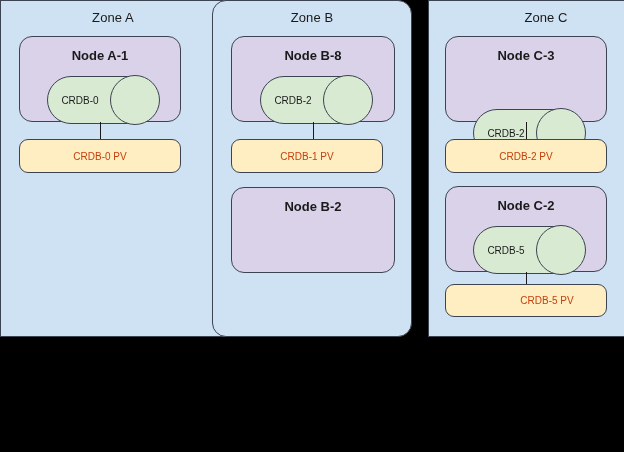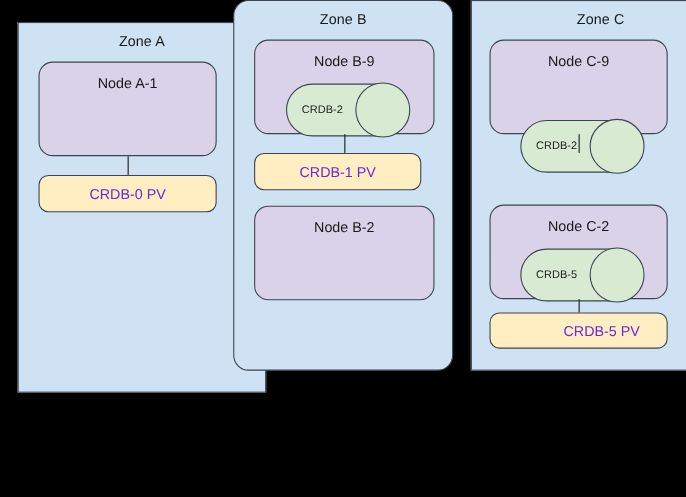--- a/index.html
+++ b/index.html
@@ -49,20 +49,21 @@
     box-sizing: border-box;
   }
   .node-label {
     position: absolute;
     top: 11px;
     left: 0;
     right: 0;
     text-align: center;
     font-size: 13px;
     color: #1a1a1a;
+    font-weight: bold;
   }
 
   
   .cyl {
     position: absolute;
     box-sizing: border-box;
   }
   .cyl-body {
     position: absolute;
     left: 0;
@@ -102,56 +103,61 @@
     position: absolute;
     background: #ffeec2;
     border: 1px solid #3d4451;
     border-radius: 9px;
     box-sizing: border-box;
     display: flex;
     align-items: center;
     justify-content: center;
   }
   .pv-label {
-    font-size: 13px;
-    color: #6d28d9;
+    font-size: 10px;
+    color: #c2410c;
   }
 
   
   .connector {
     position: absolute;
     width: 1px;
     background: #1a1a1a;
   }
 </style>
 </head>
 <body>
 
 <div id="canvas">
 
-  <div class="zone" style="left:16px; width:226px;margin-top:20px;">
+  <div class="zone" style="left:0px; width:226px;">
     <div class="zone-label">Zone A</div>
 
     <div class="node" style="left:18px; top:35px; width:162px; height:86px;">
       <div class="node-label">Node A-1</div>
     </div>
 
+    <div class="cyl" style="left:46px; top:75px; width:112px; height:48px;">
+      <div class="cyl-body"></div>
+      <div class="cyl-cap"></div>
+      <div class="cyl-label">CRDB-0</div>
+    </div>
 
     <div class="connector" style="left:99px; top:121px; height:17px;"></div>
 
     <div class="pv" style="left:18px; top:138px; width:162px; height:34px;">
       <span class="pv-label">CRDB-0 PV</span>
     </div>
   </div>
 
   <div class="zone" style="left:212px; width:200px;border-radius:14px;">
     <div class="zone-label">Zone B</div>
 
     <div class="node" style="left:18px; top:35px; width:164px; height:86px;">
-      <div class="node-label">Node B-9</div>
+      <div class="node-label">Node B-8</div>
     </div>
 
     <div class="cyl" style="left:47px; top:75px; width:112px; height:48px;">
       <div class="cyl-body"></div>
       <div class="cyl-cap"></div>
       <div class="cyl-label">CRDB-2</div>
     </div>
 
     <div class="connector" style="left:100px; top:121px; height:17px;"></div>
 
@@ -161,31 +167,34 @@
 
     <div class="node" style="left:18px; top:186px; width:164px; height:86px;">
       <div class="node-label">Node B-2</div>
     </div>
   </div>
 
   <div class="zone" style="left:428px; width:236px;">
     <div class="zone-label">Zone C</div>
 
     <div class="node" style="left:16px; top:35px; width:162px; height:86px;">
-      <div class="node-label">Node C-9</div>
+      <div class="node-label">Node C-3</div>
     </div>
 
     <div class="cyl" style="left:44px; top:75px; width:112px; height:48px;margin-top:33px;">
       <div class="cyl-body"></div>
       <div class="cyl-cap"></div>
       <div class="cyl-label">CRDB-2</div>
     </div>
 
     <div class="connector" style="left:97px; top:121px; height:17px;"></div>
 
+    <div class="pv" style="left:16px; top:138px; width:162px; height:34px;">
+      <span class="pv-label">CRDB-2 PV</span>
+    </div>
 
     <div class="node" style="left:16px; top:185px; width:162px; height:86px;">
       <div class="node-label">Node C-2</div>
     </div>
 
     <div class="cyl" style="left:44px; top:225px; width:112px; height:48px;">
       <div class="cyl-body"></div>
       <div class="cyl-cap"></div>
       <div class="cyl-label">CRDB-5</div>
     </div>

